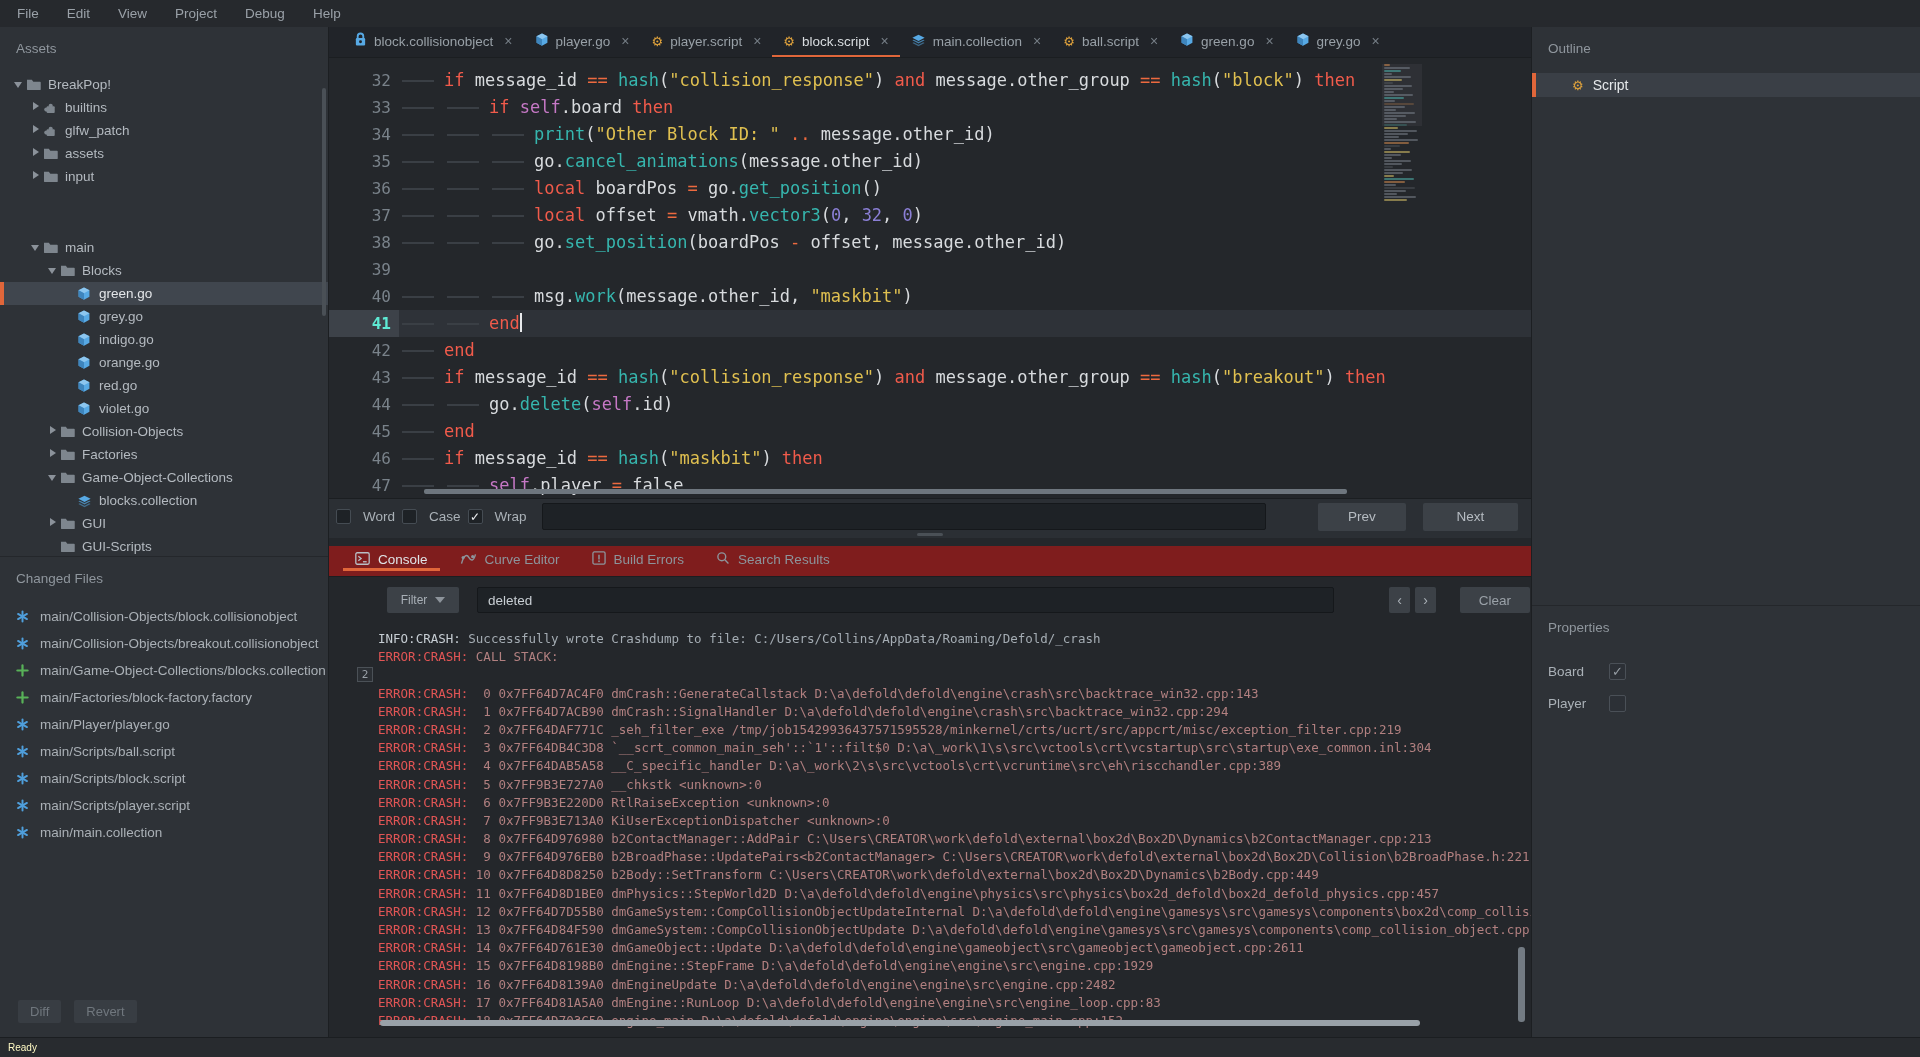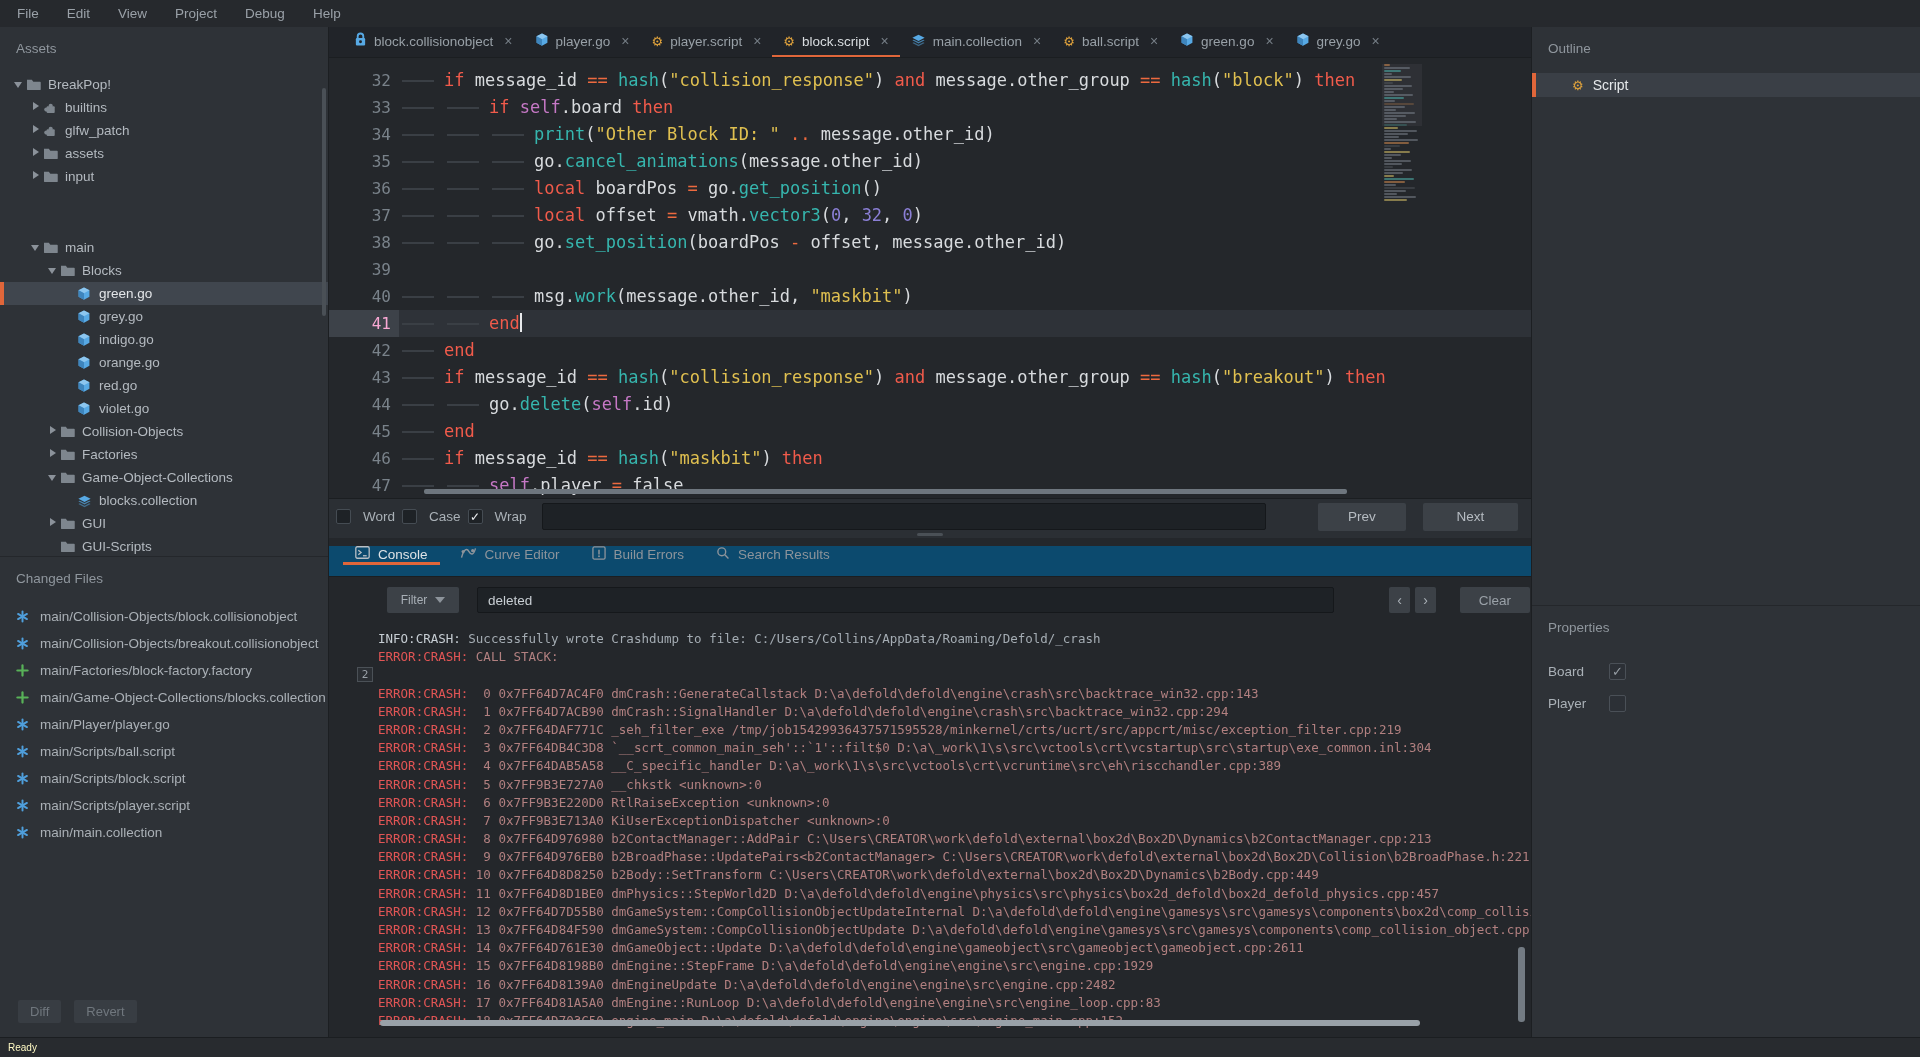--- a/index.html
+++ b/index.html
@@ -49,21 +49,21 @@
   .etab .tab-close { color:#767e86; font-size:14px; margin-left:4px; }
   .gear-glyph { color:#dfa23c; font-size:13px; line-height:1; }
 
   #editor { position:absolute; left:0; top:32px; width:100%; height:439px; overflow:hidden;
     font-family:"DejaVu Sans Mono", monospace; font-size:17px; }
   #code-lines { position:absolute; left:0; top:8px; right:0; }
   .code-line { height:27px; line-height:27px; white-space:pre; position:relative; }
   .code-line.cur { background:#2e3238; }
   .ln { display:inline-block; width:70px; padding-right:8px; text-align:right;
     color:#79828a; font-size:16px; vertical-align:top; }
-  .code-line.cur .ln { background:#3d4249; color:#f9a8d4; }
+  .code-line.cur .ln { background:#3d4249; color:#5eead4;font-weight:bold; }
   .tab-ws { display:inline-block; width:45px; height:27px; vertical-align:top; position:relative; }
   .tab-ws::after { content:''; position:absolute; left:3px; right:10px; top:13px; height:2px; background:#3a3f45; }
   .tk-k { color:#f15b4b; } .tk-o { color:#ed6a3f; } .tk-f { color:#36b6ae; }
   .tk-s { color:#e0c050; } .tk-p { color:#d8dbde; } .tk-x { color:#c678c6; } .tk-n { color:#8b7fd6; }
   .cursor { display:inline-block; width:2px; height:19px; background:#e8eaec; vertical-align:-3px; }
   #minimap { position:absolute; right:111px; top:5px; width:36px; height:160px; }
   .mm-line { height:2px; margin-bottom:1px; border-radius:1px; }
   #mm-viewport { position:absolute; left:-2px; right:-2px; top:0; height:62px; background:rgba(160,170,180,0.08); }
   #editor-hscroll { position:absolute; left:95px; top:430px; width:923px; height:5px; background:#6e767e; border-radius:2px; }
 
@@ -74,22 +74,22 @@
     display:flex; align-items:center; justify-content:center; color:#e8eaec; font-size:12px; }
   .text-input { background:#1e2226; border:1px solid #15181b; color:#c9cfd4; font-size:13.5px;
     height:27px; padding:0 10px; border-radius:2px; font-family:inherit; outline:none; }
   #find-input { flex:1; margin:0 9px 0 8px; }
   .bar-btn { background:#3c4147; color:#b6bcc2; border:none; font-size:13.5px; height:28px;
     border-radius:2px; font-family:inherit;margin-left:36px; }
   #find-prev { width:88px; } #find-next { width:95px; margin-left:10px; }
   #findbar::after { content:''; position:absolute; left:50%; bottom:2px; width:26px; height:3px;
     margin-left:-13px; background:#4a5056; border-radius:2px; }
 
-  #bottom-tabs { position:absolute; left:0; top:519px; width:100%; height:31px; background:#0c4a6e;
-    border-bottom:1px solid #1b1e21; display:flex; align-items:flex-start; padding-left:14px; gap:8px; }
+  #bottom-tabs { position:absolute; left:0; top:519px; width:100%; height:31px; background:#7f1d1d;
+    border-bottom:1px solid #1b1e21; display:flex; align-items:center; padding-left:14px; gap:8px; }
   .btab { display:flex; align-items:center; gap:8px; padding:0 12px; font-size:13.5px;
     color:#8d949b; border-bottom:3px solid transparent; }
   .btab.active { color:#dfe3e6; border-bottom-color:#e0663a; }
 
   #filter-row { position:absolute; left:0; top:551px; width:100%; height:44px;
     display:flex; align-items:center; padding:0 1px 0 22px; }
   #filter-btn { width:72px; height:26px; display:flex; align-items:center; justify-content:center; gap:8px;
     color:#a8afb6; font-size:12px; }
   .dd-arrow { width:0; height:0; border-left:5px solid transparent; border-right:5px solid transparent;
     border-top:6px solid #8d949b; }
@@ -392,32 +392,32 @@
         </div>
         <div class="chg-row">
           <span class="cicon">
             <svg width="13" height="13" viewBox="0 0 14 14">
               <g stroke="#58b158" stroke-width="2.4" stroke-linecap="round">
                 <path d="M7 1.5v11"></path>
                 <path d="M1.5 7h11"></path>
               </g>
             </svg>
           </span>
+          <span>main/Game-Object-Collections/blocks.collection</span>
+        </div>
+        <div class="chg-row">
+          <span class="cicon">
+            <svg width="13" height="13" viewBox="0 0 14 14">
+              <g stroke="#58b158" stroke-width="2.4" stroke-linecap="round">
+                <path d="M7 1.5v11"></path>
+                <path d="M1.5 7h11"></path>
+              </g>
+            </svg>
+          </span>
           <span>main/Factories/block-factory.factory</span>
-        </div>
-        <div class="chg-row">
-          <span class="cicon">
-            <svg width="13" height="13" viewBox="0 0 14 14">
-              <g stroke="#58b158" stroke-width="2.4" stroke-linecap="round">
-                <path d="M7 1.5v11"></path>
-                <path d="M1.5 7h11"></path>
-              </g>
-            </svg>
-          </span>
-          <span>main/Game-Object-Collections/blocks.collection</span>
         </div>
         <div class="chg-row">
           <span class="cicon">
             <svg width="13" height="13" viewBox="0 0 14 14">
               <g stroke="#4f9fdc" stroke-width="2.1" stroke-linecap="round">
                 <path d="M7 1.5v11"></path>
                 <path d="M2.2 4.2l9.6 5.6"></path>
                 <path d="M11.8 4.2L2.2 9.8"></path>
               </g>
             </svg>
@@ -682,21 +682,21 @@
 
   <div id="console">
     <div id="console-lines">
         <div class="console-line"><span class="cl-label-info">INFO:CRASH: </span><span class="cl-text-info">Successfully wrote Crashdump to file: C:/Users/Collins/AppData/Roaming/Defold/_crash</span></div>
         <div class="console-line"><span class="cl-label-err">ERROR:CRASH: </span><span class="cl-text-err">CALL STACK:</span></div>
         <div class="console-line"><span class="badge">2</span></div>
         <div class="console-line"><span class="cl-label-err">ERROR:CRASH: </span><span class="cl-text-err"> 0 0x7FF64D7AC4F0 dmCrash::GenerateCallstack D:\a\defold\defold\engine\crash\src\backtrace_win32.cpp:143</span></div>
         <div class="console-line"><span class="cl-label-err">ERROR:CRASH: </span><span class="cl-text-err"> 1 0x7FF64D7ACB90 dmCrash::SignalHandler D:\a\defold\defold\engine\crash\src\backtrace_win32.cpp:294</span></div>
         <div class="console-line"><span class="cl-label-err">ERROR:CRASH: </span><span class="cl-text-err"> 2 0x7FF64DAF771C _seh_filter_exe /tmp/job15429936437571595528/minkernel/crts/ucrt/src/appcrt/misc/exception_filter.cpp:219</span></div>
         <div class="console-line"><span class="cl-label-err">ERROR:CRASH: </span><span class="cl-text-err"> 3 0x7FF64DB4C3D8 `__scrt_common_main_seh'::`1'::filt$0 D:\a\_work\1\s\src\vctools\crt\vcstartup\src\startup\exe_common.inl:304</span></div>
-        <div class="console-line"><span class="cl-label-err">ERROR:CRASH: </span><span class="cl-text-err"> 4 0x7FF64DAB5A58 __C_specific_handler D:\a\_work\1\s\src\vctools\crt\vcruntime\src\eh\riscchandler.cpp:389</span></div>
+        <div class="console-line"><span class="cl-label-err">ERROR:CRASH: </span><span class="cl-text-err"> 4 0x7FF64DAB5A58 __C_specific_handler D:\a\_work\2\s\src\vctools\crt\vcruntime\src\eh\riscchandler.cpp:389</span></div>
         <div class="console-line"><span class="cl-label-err">ERROR:CRASH: </span><span class="cl-text-err"> 5 0x7FF9B3E727A0 __chkstk &lt;unknown&gt;:0</span></div>
         <div class="console-line"><span class="cl-label-err">ERROR:CRASH: </span><span class="cl-text-err"> 6 0x7FF9B3E220D0 RtlRaiseException &lt;unknown&gt;:0</span></div>
         <div class="console-line"><span class="cl-label-err">ERROR:CRASH: </span><span class="cl-text-err"> 7 0x7FF9B3E713A0 KiUserExceptionDispatcher &lt;unknown&gt;:0</span></div>
         <div class="console-line"><span class="cl-label-err">ERROR:CRASH: </span><span class="cl-text-err"> 8 0x7FF64D976980 b2ContactManager::AddPair C:\Users\CREATOR\work\defold\external\box2d\Box2D\Dynamics\b2ContactManager.cpp:213</span></div>
         <div class="console-line"><span class="cl-label-err">ERROR:CRASH: </span><span class="cl-text-err"> 9 0x7FF64D976EB0 b2BroadPhase::UpdatePairs&lt;b2ContactManager&gt; C:\Users\CREATOR\work\defold\external\box2d\Box2D\Collision\b2BroadPhase.h:221</span></div>
         <div class="console-line"><span class="cl-label-err">ERROR:CRASH: </span><span class="cl-text-err">10 0x7FF64D8D8250 b2Body::SetTransform C:\Users\CREATOR\work\defold\external\box2d\Box2D\Dynamics\b2Body.cpp:449</span></div>
         <div class="console-line"><span class="cl-label-err">ERROR:CRASH: </span><span class="cl-text-err">11 0x7FF64D8D1BE0 dmPhysics::StepWorld2D D:\a\defold\defold\engine\physics\src\physics\box2d_defold\box2d_defold_physics.cpp:457</span></div>
         <div class="console-line"><span class="cl-label-err">ERROR:CRASH: </span><span class="cl-text-err">12 0x7FF64D7D55B0 dmGameSystem::CompCollisionObjectUpdateInternal D:\a\defold\defold\engine\gamesys\src\gamesys\components\box2d\comp_collision_objec</span></div>
         <div class="console-line"><span class="cl-label-err">ERROR:CRASH: </span><span class="cl-text-err">13 0x7FF64D84F590 dmGameSystem::CompCollisionObjectUpdate D:\a\defold\defold\engine\gamesys\src\gamesys\components\comp_collision_object.cpp:144</span></div>
         <div class="console-line"><span class="cl-label-err">ERROR:CRASH: </span><span class="cl-text-err">14 0x7FF64D761E30 dmGameObject::Update D:\a\defold\defold\engine\gameobject\src\gameobject\gameobject.cpp:2611</span></div>

